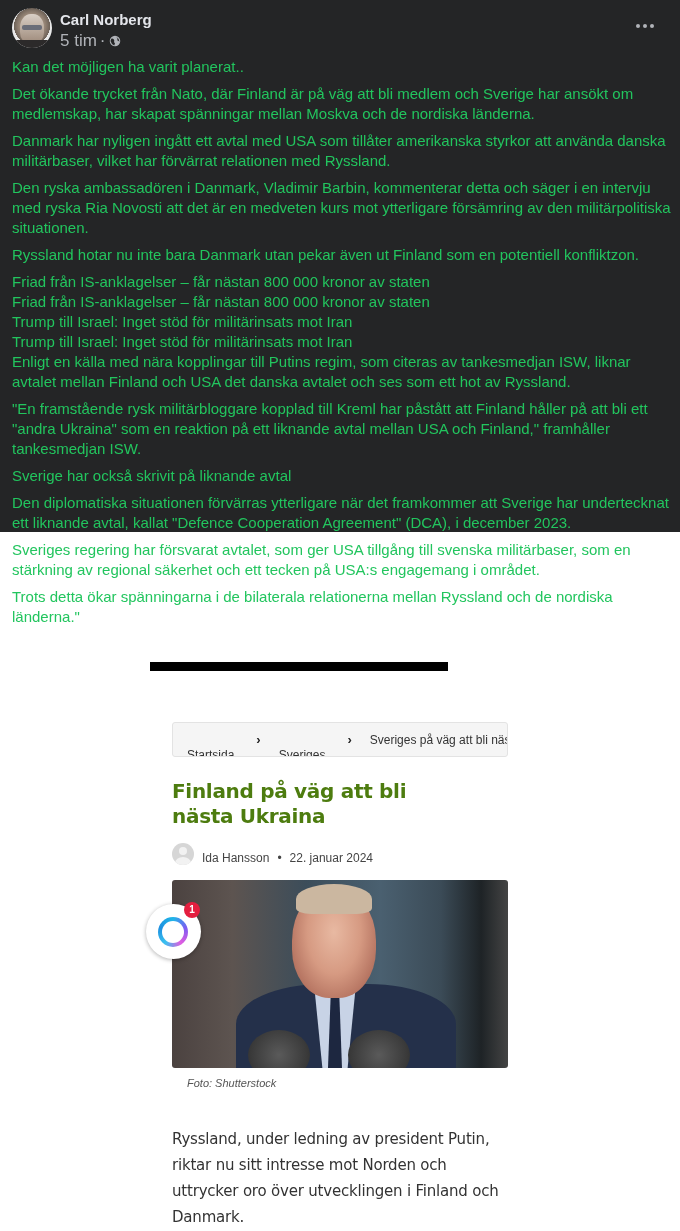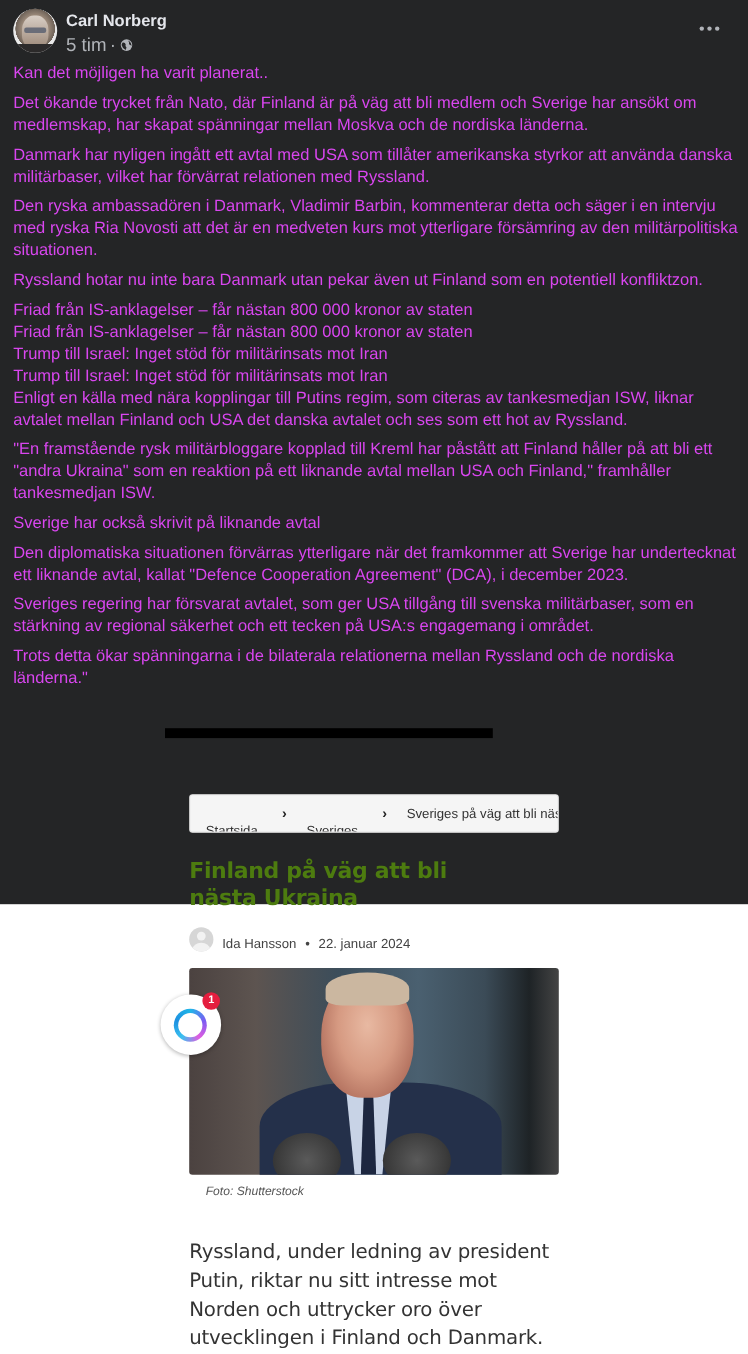--- a/index.html
+++ b/index.html
@@ -1,21 +1,21 @@
 <!DOCTYPE html>
 <html><head>
 <meta charset="utf-8">
 <style>
   * { box-sizing: border-box; margin: 0; padding: 0; }
   html, body { width: 680px; height: 1231px; background: #ffffff; overflow: hidden; }
   body { position: relative; font-family: "Liberation Sans", sans-serif; }
 
   
   .post {
-    position: absolute; left: 0; top: 0; width: 680px; height: 822px;
+    position: absolute; left: 0; top: 0; width: 680px; height: 532px;
     background: #242526; color: #e4e6eb;
   }
   .post-header { position: absolute; left: 12px; top: 8px; width: 660px; height: 42px; }
   .avatar {
     position: absolute; left: 0; top: 0; width: 40px; height: 40px; border-radius: 50%;
     overflow: hidden; background: radial-gradient(circle at 50% 45%, #c9b8a8 0%, #a89584 35%, #6e6258 60%, #e8e8e8 61%, #f4f4f4 100%);
   }
   .avatar .face {
     position: absolute; left: 8px; top: 6px; width: 24px; height: 30px; border-radius: 45% 45% 40% 40%;
     background: linear-gradient(#d9cfc6, #9c8878);
@@ -36,21 +36,21 @@
   }
   .globe-icon { width: 12px; height: 12px; display: inline-block; }
   .more-button {
     position: absolute; right: 12px; top: 6px; width: 30px; height: 24px;
     display: flex; align-items: center; justify-content: center; gap: 3px; cursor: pointer;
   }
   .more-button span { width: 4px; height: 4px; border-radius: 50%; background: #b0b3b8; display: block; }
 
   .post-body {
     position: absolute; left: 12px; top: 57px; width: 660px;
-    font-size: 15px; line-height: 20px; color: #d946ef;
+    font-size: 15px; line-height: 20px; color: #22c55e;
   }
   .post-body p { margin-bottom: 7px; }
   .post-body p.tight { margin-bottom: 0; }
 
   .black-bar {
     position: absolute; left: 150px; top: 662px; width: 298px; height: 9px; background: #000000;
   }
 
   
   .breadcrumb {
@@ -129,21 +129,21 @@
   .notif-badge {
     position: absolute; left: 38px; top: -2px; width: 16px; height: 16px; border-radius: 50%;
     background: #e41e3f; color: #fff; font-size: 10px; font-weight: bold; text-align: center; line-height: 16px;
   }
 
   .caption {
     position: absolute; left: 187px; top: 1077px; font-size: 11px; font-style: italic; color: #555;
   }
   .article-lead {
     position: absolute; left: 172px; top: 1126px; width: 340px;
-    font-size: 18px; line-height: 26px; color: #333333; font-family: "DejaVu Sans", sans-serif;
+    font-size: 15px; line-height: 26px; color: #333333; font-family: "DejaVu Sans", sans-serif;
     letter-spacing: -0.2px;
   }
 </style>
 </head>
 <body>
 
 <div class="post">
   <div class="post-header">
     <div class="avatar">
       <div class="face"></div>

